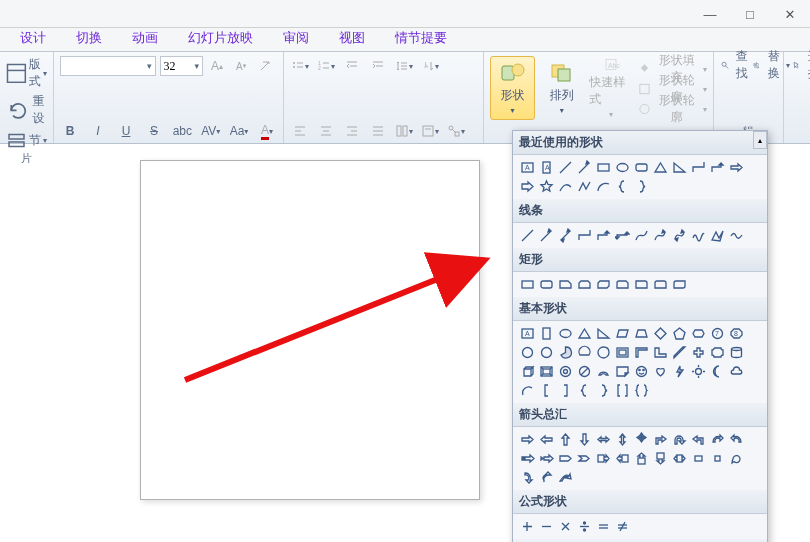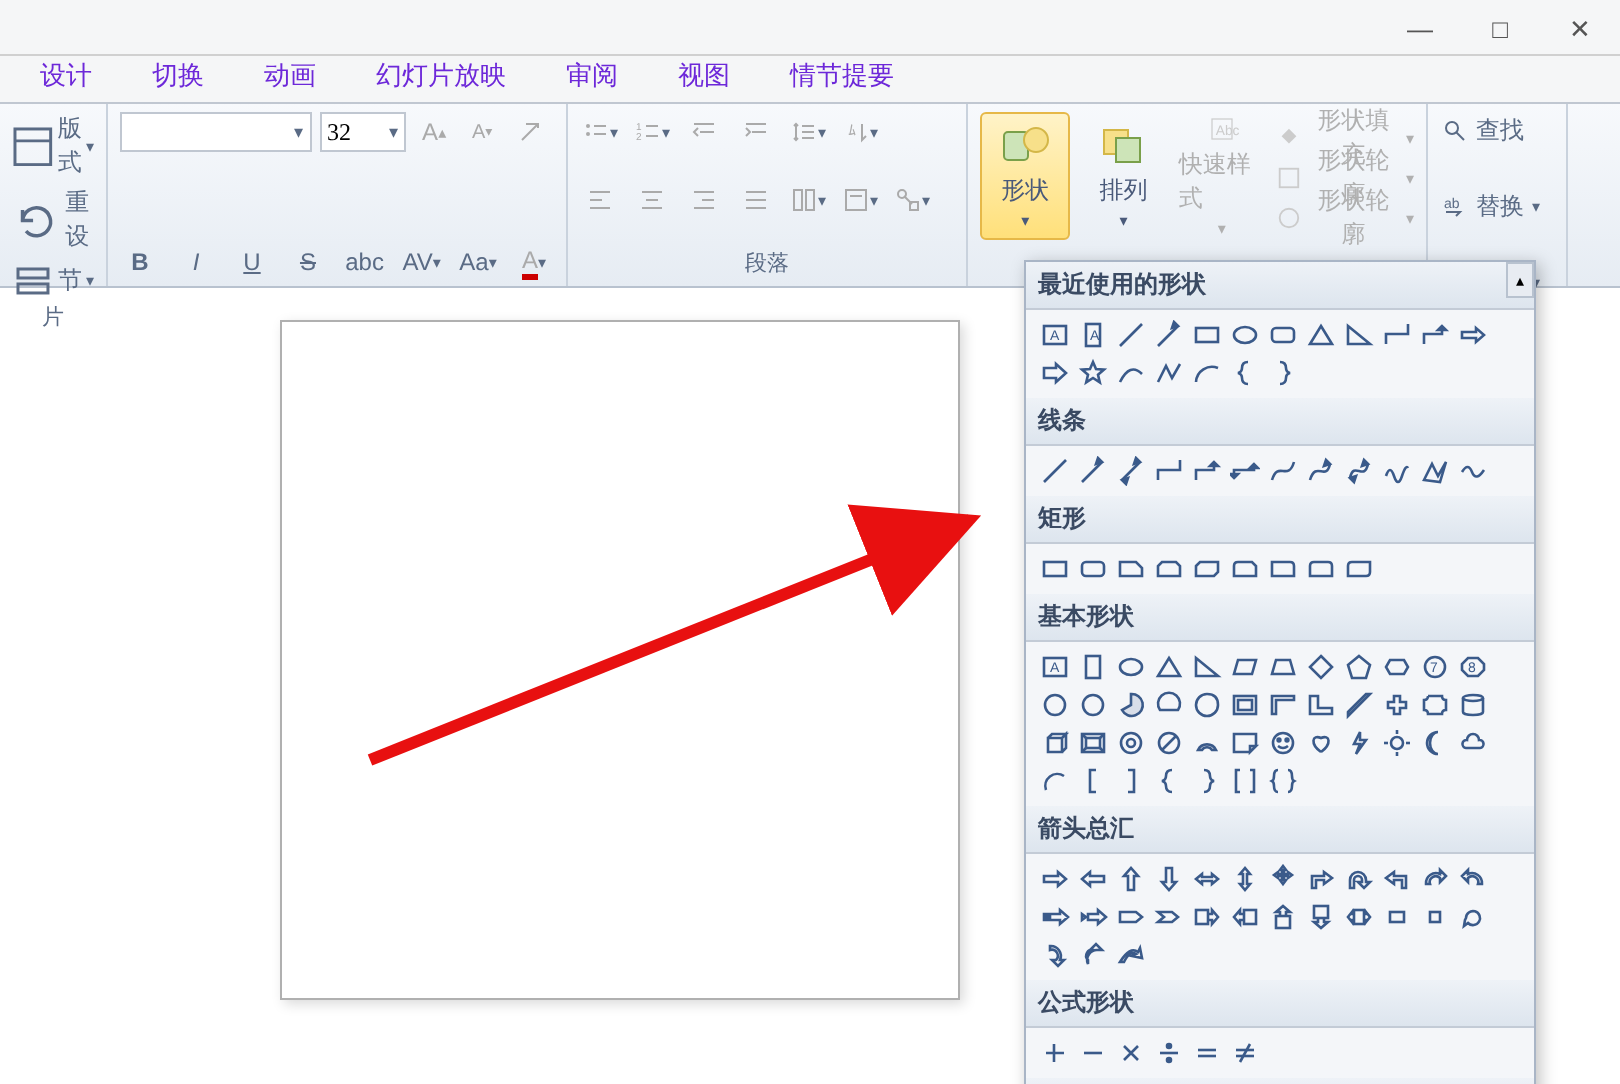--- a/index.html
+++ b/index.html
@@ -246,21 +246,20 @@
         </span>
       <span class="icon-btn">
           <svg viewBox="0 0 14 14">
             <circle cx="4" cy="4" r="2" fill="none" stroke="#aaa"></circle>
             <rect x="8" y="8" width="4" height="4" fill="none" stroke="#aaa"></rect>
             <line x1="5" y1="5" x2="9" y2="9" stroke="#aaa"></line>
           </svg>
           <span style="font-size:8px">▾</span>
         </span>
     </div>
-    <div class="group-label">段落</div>
   </div>
 
   <div class="group" style="width:230px;flex-direction:row;gap:4px;align-items:flex-start">
     <div class="big-btn active">
       <svg class="shape-icon" viewBox="0 0 28 24">
           <rect x="3" y="5" width="12" height="14" rx="2" fill="#cde4b8" stroke="#7aa04a"></rect>
           <circle cx="19" cy="9" r="6" fill="#f7e08a" stroke="#d4b748"></circle>
         </svg>
       <span>形状</span>
       <span class="dd">▾</span>
@@ -300,21 +299,21 @@
           <svg viewBox="0 0 14 14">
             <circle cx="7" cy="7" r="5" fill="none" stroke="#ccc"></circle>
           </svg>
           <span>形状轮廓</span>
           <span style="font-size:8px">▾</span>
         </div>
     </div>
   </div>
 
   <div class="group" style="width:70px">
-    <div style="display:flex;flex-direction:column;gap:20px">
+    <div style="display:flex;flex-direction:row;gap:2px">
       <div class="menu-item">
           <svg viewBox="0 0 14 14">
             <circle cx="6" cy="6" r="3" fill="none" stroke="#5a6b85"></circle>
             <line x1="8" y1="8" x2="12" y2="12" stroke="#5a6b85"></line>
           </svg>
           <span>查找</span>
         </div>
       <div class="menu-item">
           <svg viewBox="0 0 14 14">
             <text x="2" y="8" font-size="7" fill="#5a6b85">ab</text>

